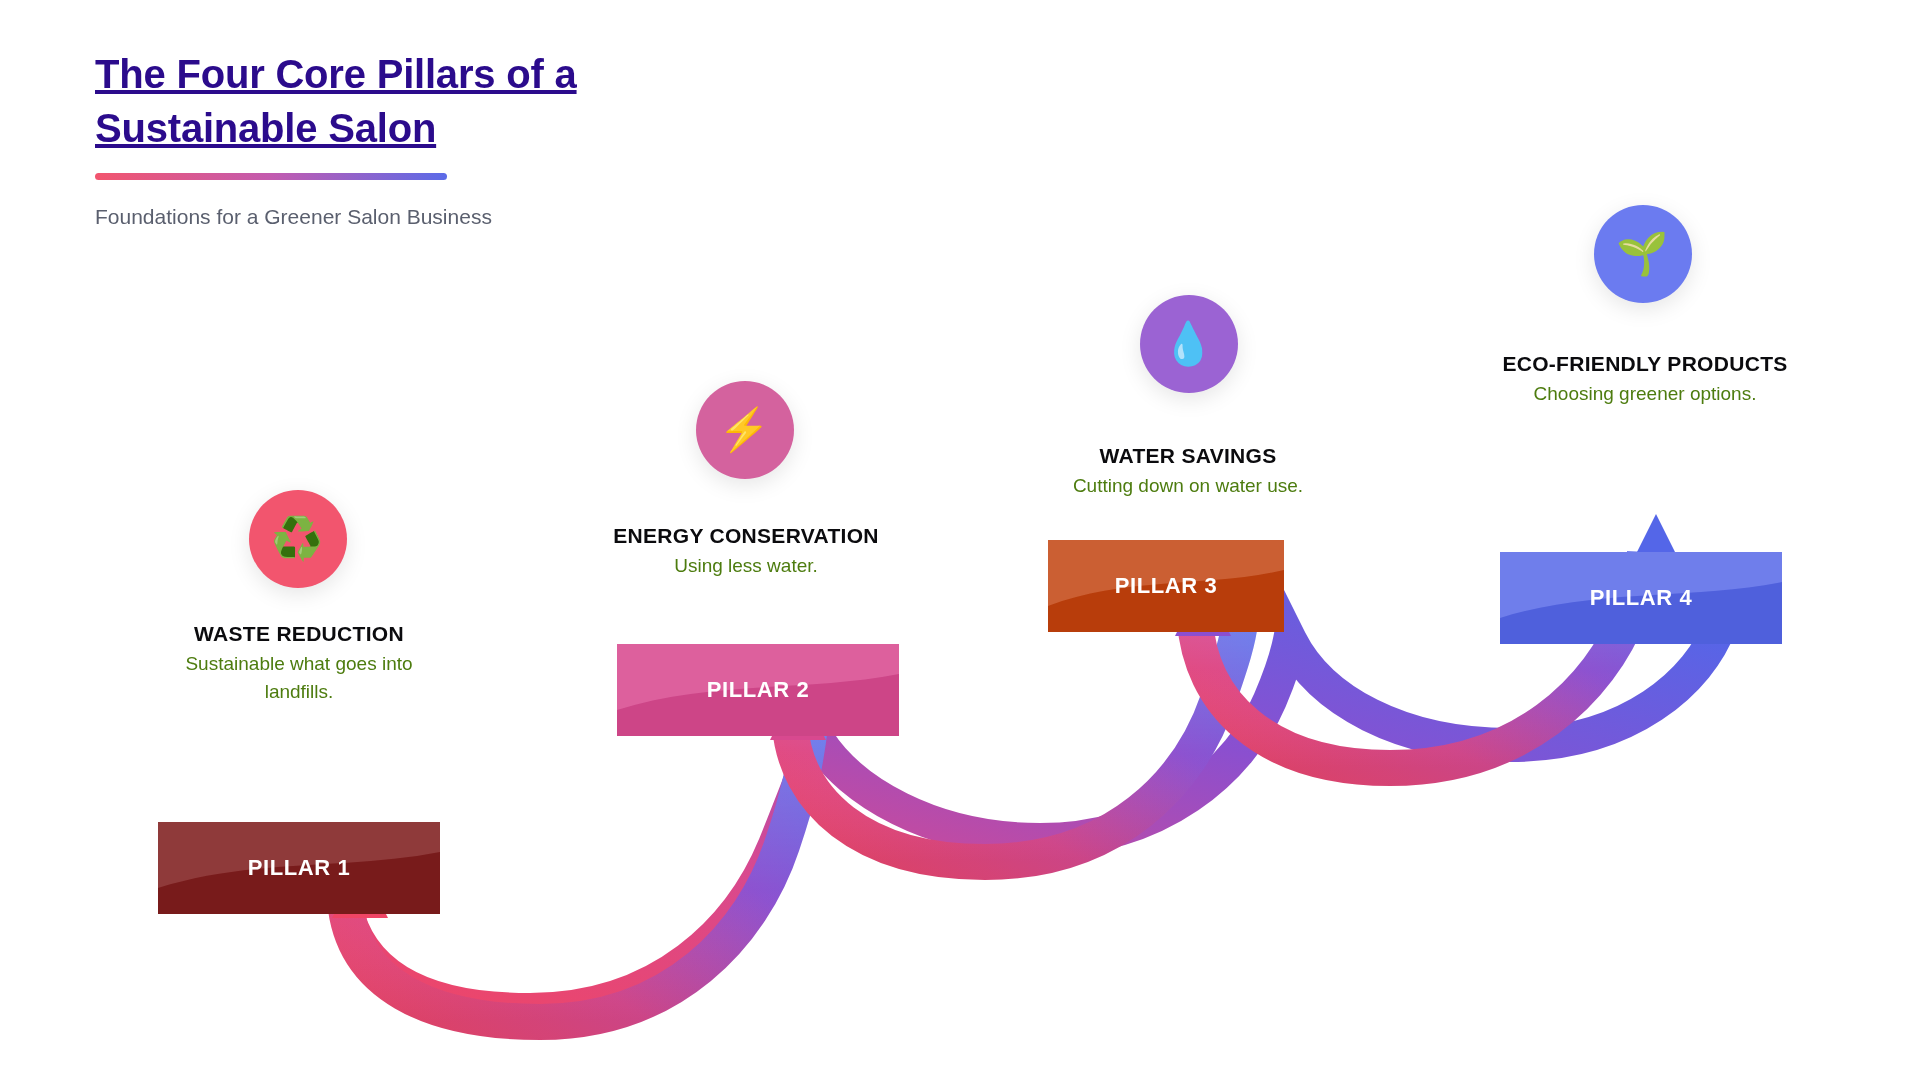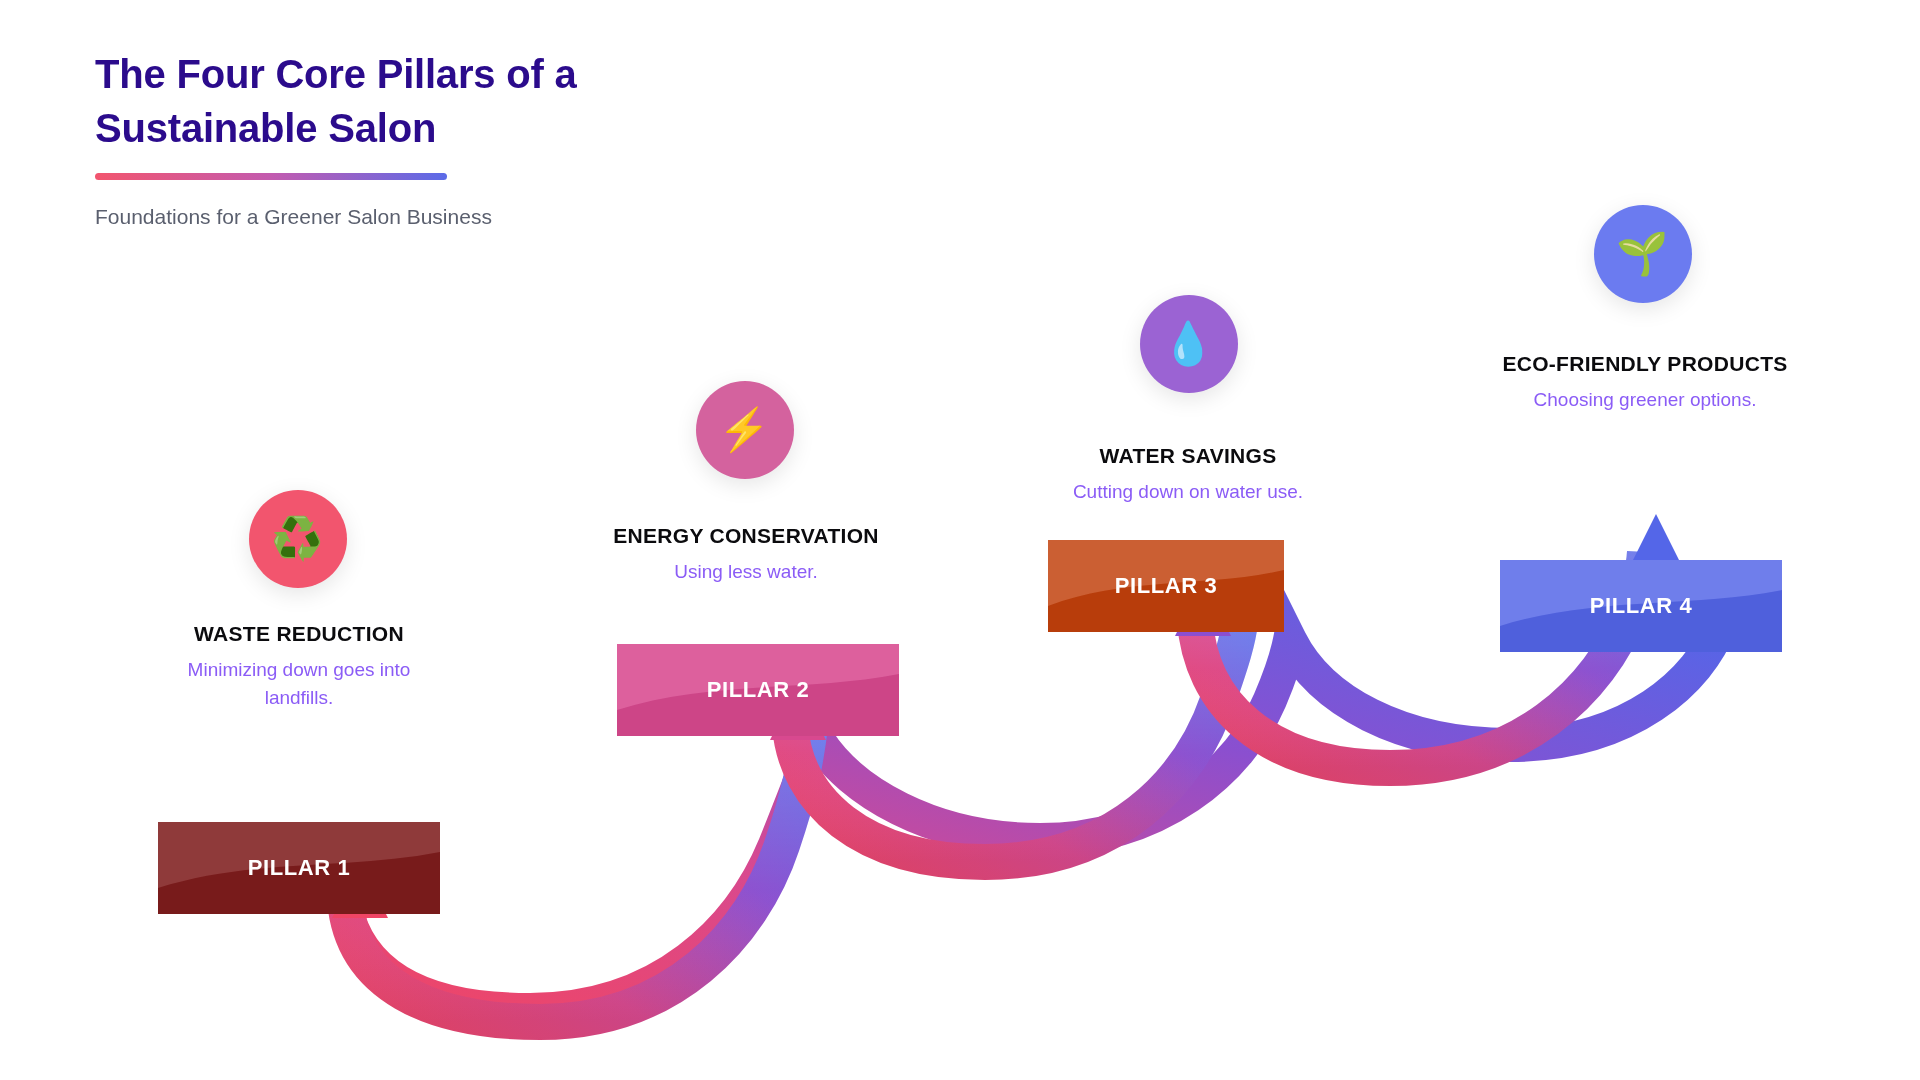--- a/index.html
+++ b/index.html
@@ -8,21 +8,21 @@
     background: #ffffff;
     font-family: "Liberation Sans", sans-serif;
     overflow: hidden;
   }
   .stage { position: relative; width: 1920px; height: 1080px; background: #fff; }
 
   
   .header { position: absolute; left: 95px; top: 48px; width: 620px; }
   .title {
     font-size: 40px; font-weight: bold; line-height: 1.34;
-    color: #2B0B8C; letter-spacing: -0.2px;
+    color: #2B0B8C; letter-spacing: -0.2px; text-decoration: underline;
   }
   .accent-bar {
     margin-top: 18px; width: 352px; height: 7px; border-radius: 4px;
     background: linear-gradient(90deg, #F2556E 0%, #C35BAF 50%, #5B6BE8 100%);
   }
   .subtitle {
     margin-top: 22px; font-size: 21px; line-height: 1.45;
     color: #5A5F6E; max-width: 400px;
   }
 
@@ -39,21 +39,21 @@
     font-size: 42px; line-height: 1;
     box-shadow: 0 6px 22px rgba(0,0,0,0.10);
   }
 
   .caption { position: absolute; text-align: center; }
   .caption-title {
     font-size: 21px; font-weight: bold; color: #0B0B0E;
     letter-spacing: 0.3px; white-space: nowrap;
   }
   .caption-desc {
-    margin-top: 10px; font-size: 19px; color: #8b5cf6; line-height: 1.45;
+    margin-top: 4px; font-size: 19px; color: #4d7c0f; line-height: 1.45;
   }
 
   .banner {
     position: absolute; height: 92px;
     display: flex; align-items: center; justify-content: center;
     overflow: hidden;
   }
   .banner .swoosh {
     position: absolute; left: 0; top: 0; width: 100%; height: 100%;
     pointer-events: none;
@@ -135,21 +135,21 @@
     <path d="M 1175 636 L 1231 636 L 1203 580 Z" fill="#8B4FCF"></path>
     <path d="M 1628 570 L 1684 570 L 1656 514 Z" fill="#5466E8"></path>
   </svg>
 
   <div class="pillar">
     <div class="icon-circle" style="left:249px; top:490px; background:#F2556E;">
       <span>♻️</span>
     </div>
     <div class="caption" style="left:158px; top:622px; width:282px;">
       <div class="caption-title">WASTE REDUCTION</div>
-      <div class="caption-desc">Minimizing down goes into landfills.</div>
+      <div class="caption-desc">Sustainable what goes into landfills.</div>
     </div>
     <div class="banner" style="left:158px; top:822px; width:282px; background:#7f1d1d;">
       <svg class="swoosh" viewBox="0 0 282 92" preserveAspectRatio="none">
         <path d="M0 0 L282 0 L282 30 C190 48 95 36 0 66 Z" fill="#ffffff" opacity="0.13"></path>
         <path d="M0 66 C95 36 190 48 282 30 L282 92 L0 92 Z" fill="#000000" opacity="0.05"></path>
       </svg>
       <span class="banner-label">PILLAR 1</span>
     </div>
   </div>
 
@@ -188,21 +188,21 @@
   </div>
 
   <div class="pillar">
     <div class="icon-circle" style="left:1594px; top:205px; background:#6B7BF0;">
       <span>🌱</span>
     </div>
     <div class="caption" style="left:1480px; top:352px; width:330px;">
       <div class="caption-title">ECO-FRIENDLY PRODUCTS</div>
       <div class="caption-desc">Choosing greener options.</div>
     </div>
-    <div class="banner" style="left:1500px; top:552px; width:282px; background:#5466E8;margin-top:8px;">
+    <div class="banner" style="left:1500px; top:552px; width:282px; background:#5466E8;">
       <svg class="swoosh" viewBox="0 0 282 92" preserveAspectRatio="none">
         <path d="M0 0 L282 0 L282 30 C190 48 95 36 0 66 Z" fill="#ffffff" opacity="0.16"></path>
         <path d="M0 66 C95 36 190 48 282 30 L282 92 L0 92 Z" fill="#000000" opacity="0.05"></path>
       </svg>
       <span class="banner-label">PILLAR 4</span>
     </div>
   </div>
 
 </div>
 

